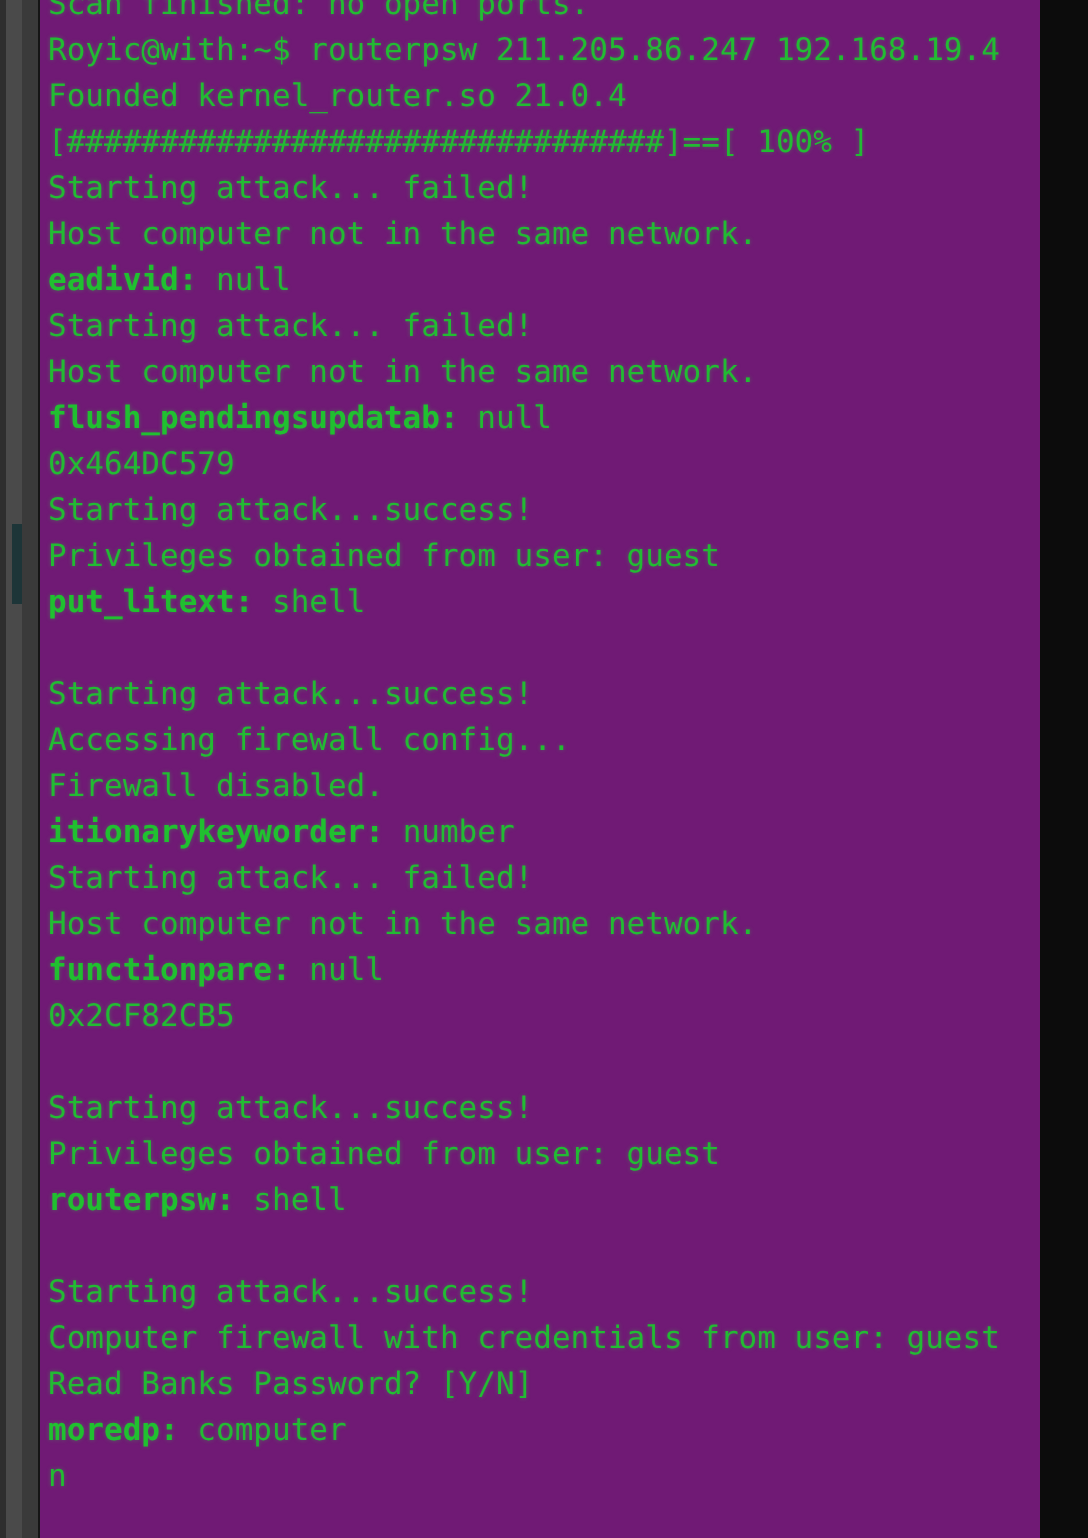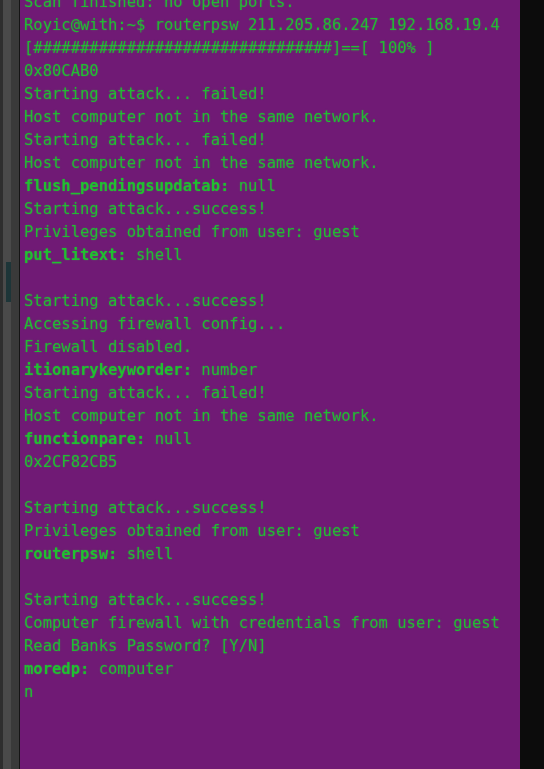--- a/index.html
+++ b/index.html
@@ -102,27 +102,29 @@
       <div id="gutter-marker"></div>
     </div>
     <div id="gutter-edge"></div>
     <div id="gutter-seam"></div>
   </div>
 
   <div id="console">
     <div id="console-lines">
         <div class="line">Scan finished: no open ports.</div>
         <div class="line">Royic@with:~$ routerpsw 211.205.86.247 192.168.19.4</div>
+        <div class="line">Founded kernel_router.so 21.0.4</div>
         <div class="line">[################################]==[ 100% ]</div>
-        <div class="line">0x80CAB0</div>
         <div class="line">Starting attack... failed!</div>
         <div class="line">Host computer not in the same network.</div>
+        <div class="line"><span class="tok-label">eadivid:</span><span class="tok-plain"> null</span></div>
         <div class="line">Starting attack... failed!</div>
         <div class="line">Host computer not in the same network.</div>
         <div class="line"><span class="tok-label">flush_pendingsupdatab:</span><span class="tok-plain"> null</span></div>
+        <div class="line">0x464DC579</div>
         <div class="line">Starting attack...success!</div>
         <div class="line">Privileges obtained from user: guest</div>
         <div class="line"><span class="tok-label">put_litext:</span><span class="tok-plain"> shell</span></div>
         <div class="line blank"></div>
         <div class="line">Starting attack...success!</div>
         <div class="line">Accessing firewall config...</div>
         <div class="line">Firewall disabled.</div>
         <div class="line"><span class="tok-label">itionarykeyworder:</span><span class="tok-plain"> number</span></div>
         <div class="line">Starting attack... failed!</div>
         <div class="line">Host computer not in the same network.</div>

